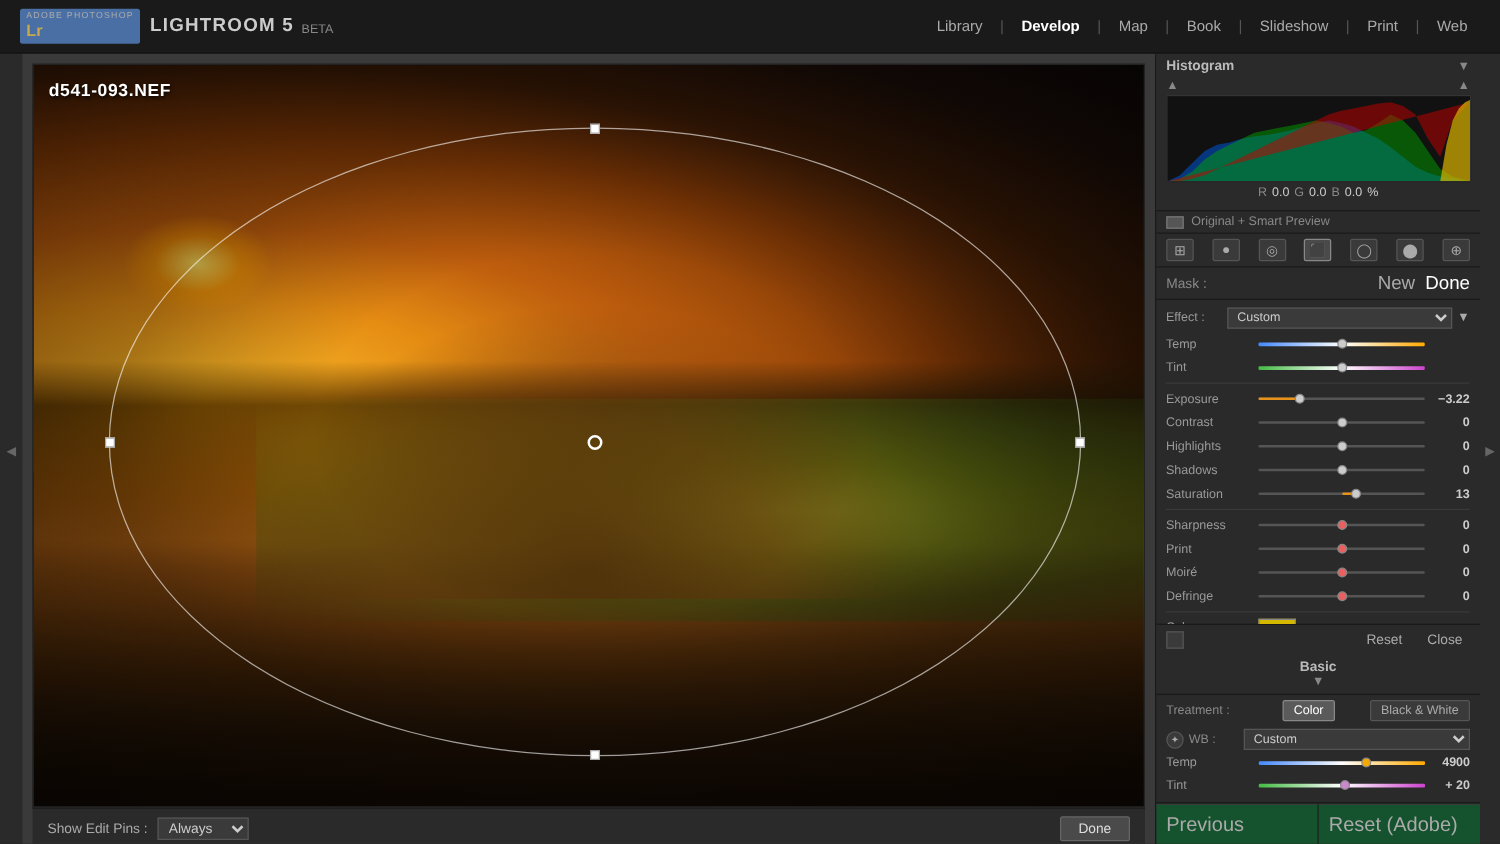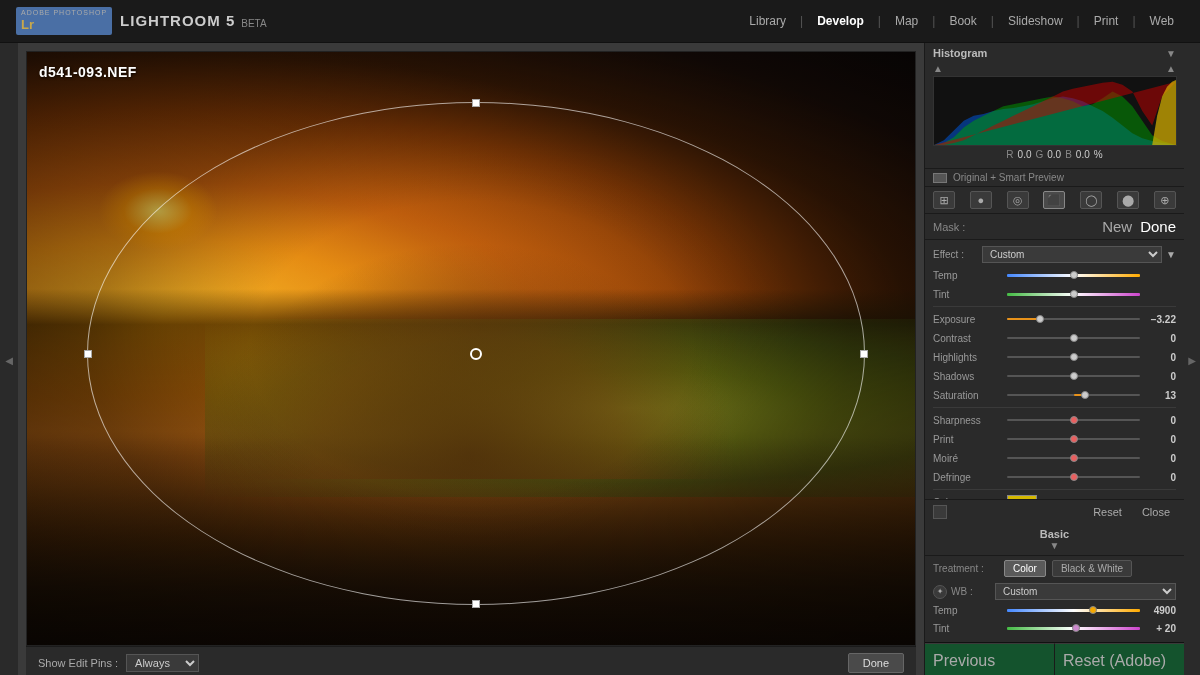--- a/index.html
+++ b/index.html
@@ -486,20 +486,21 @@
       font-weight: bold;
     }
     .section-toggle { color: #888; font-size: 10px; cursor: pointer; }
 
     
     .treatment-row {
       display: flex;
       align-items: center;
       padding: 4px 8px;
       gap: 6px;
+      justify-content: space-between;
     }
     .treatment-label { color: #888; font-size: 10px; width: 65px; }
     .treatment-btn {
       font-size: 10px;
       padding: 2px 8px;
       cursor: pointer;
       border-radius: 2px;
       border: 1px solid #555;
       background: #3a3a3a;
       color: #aaa;

